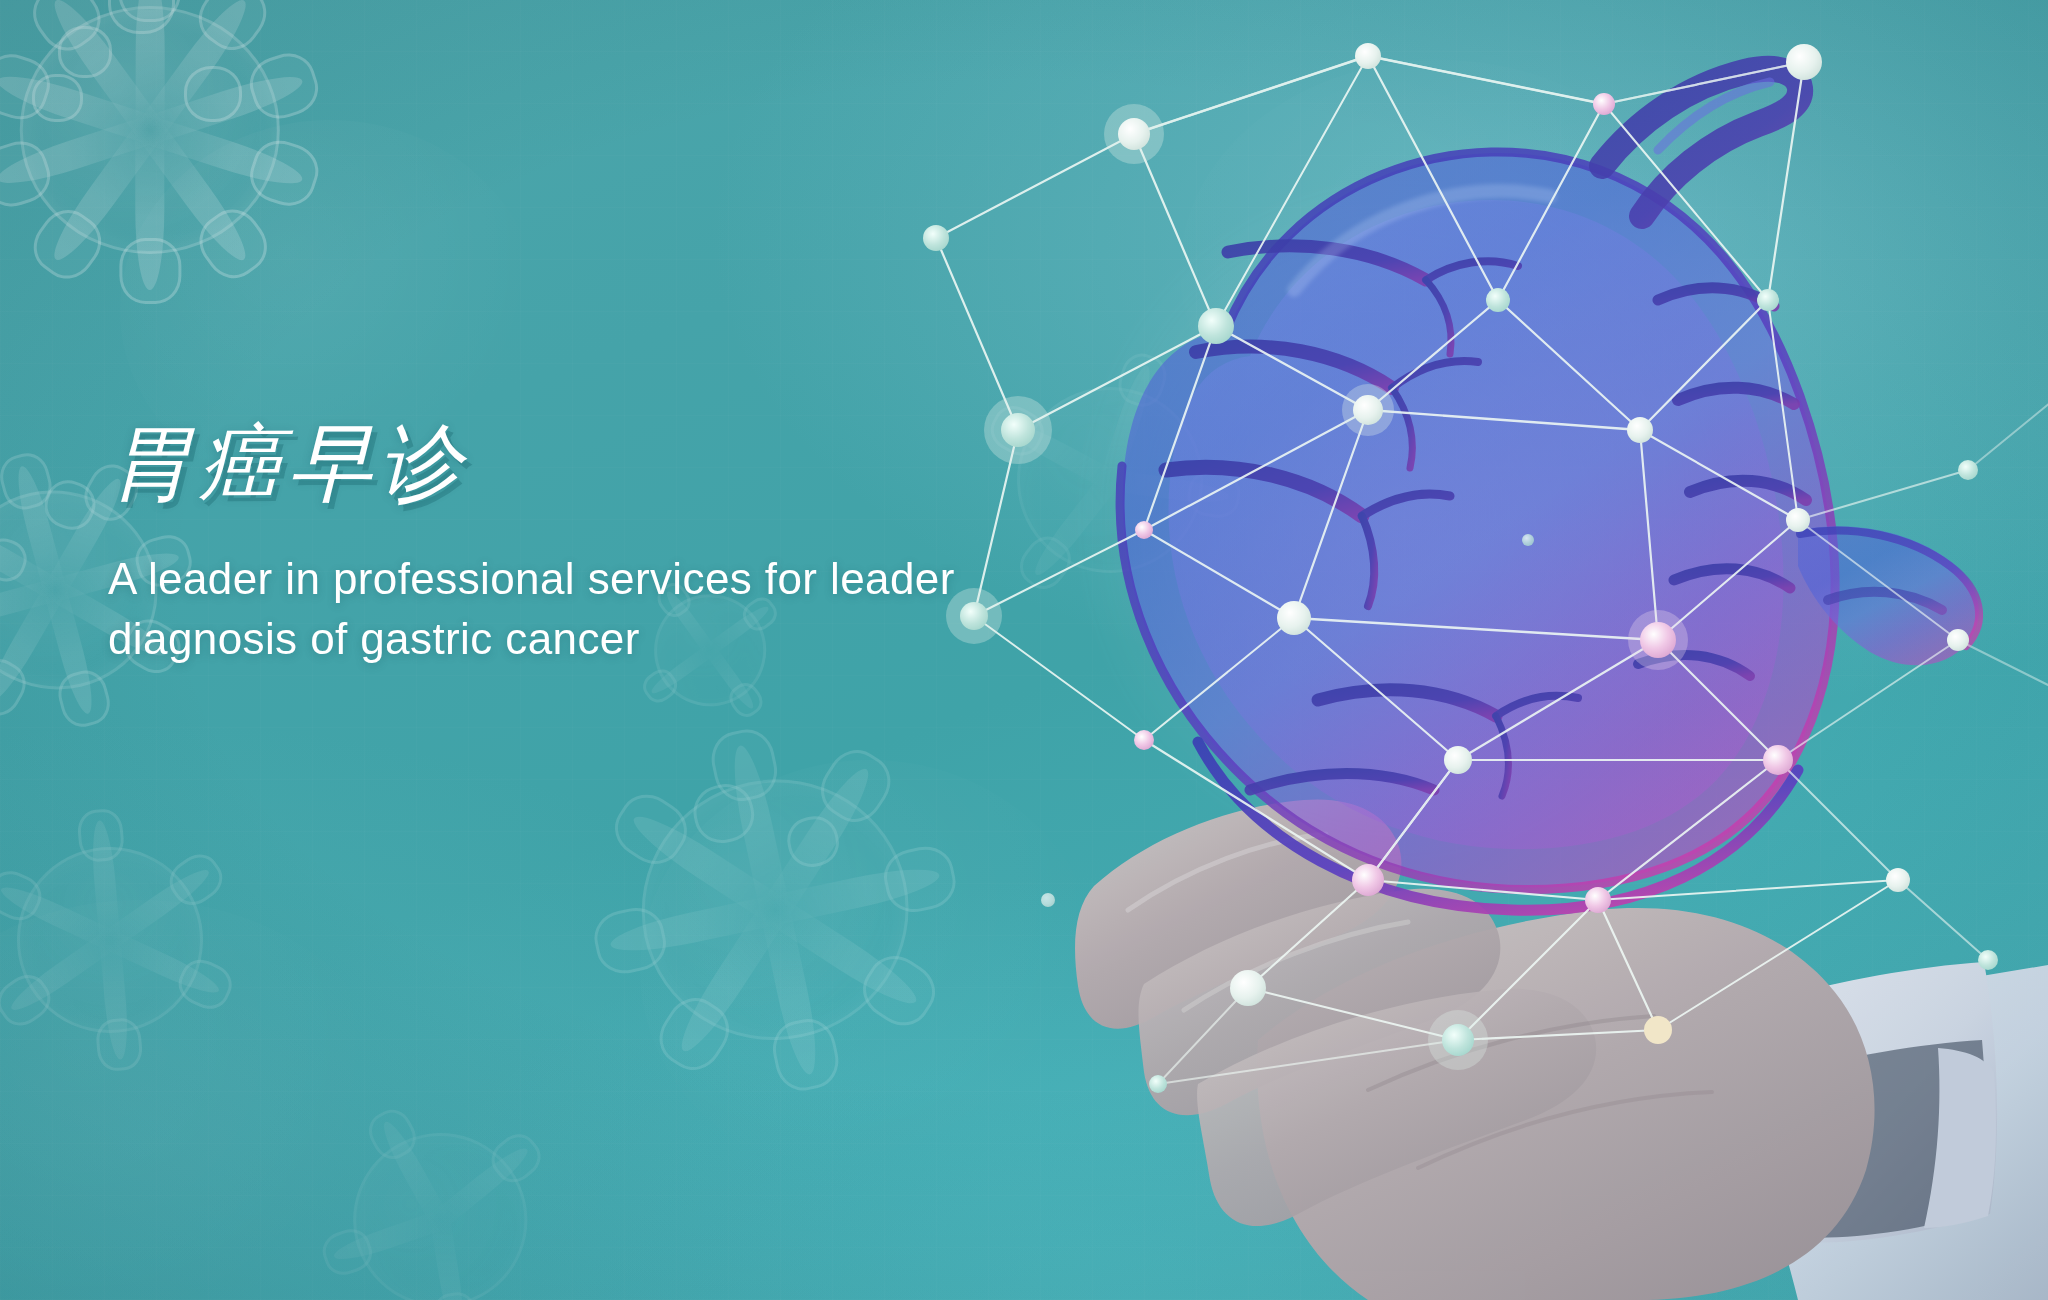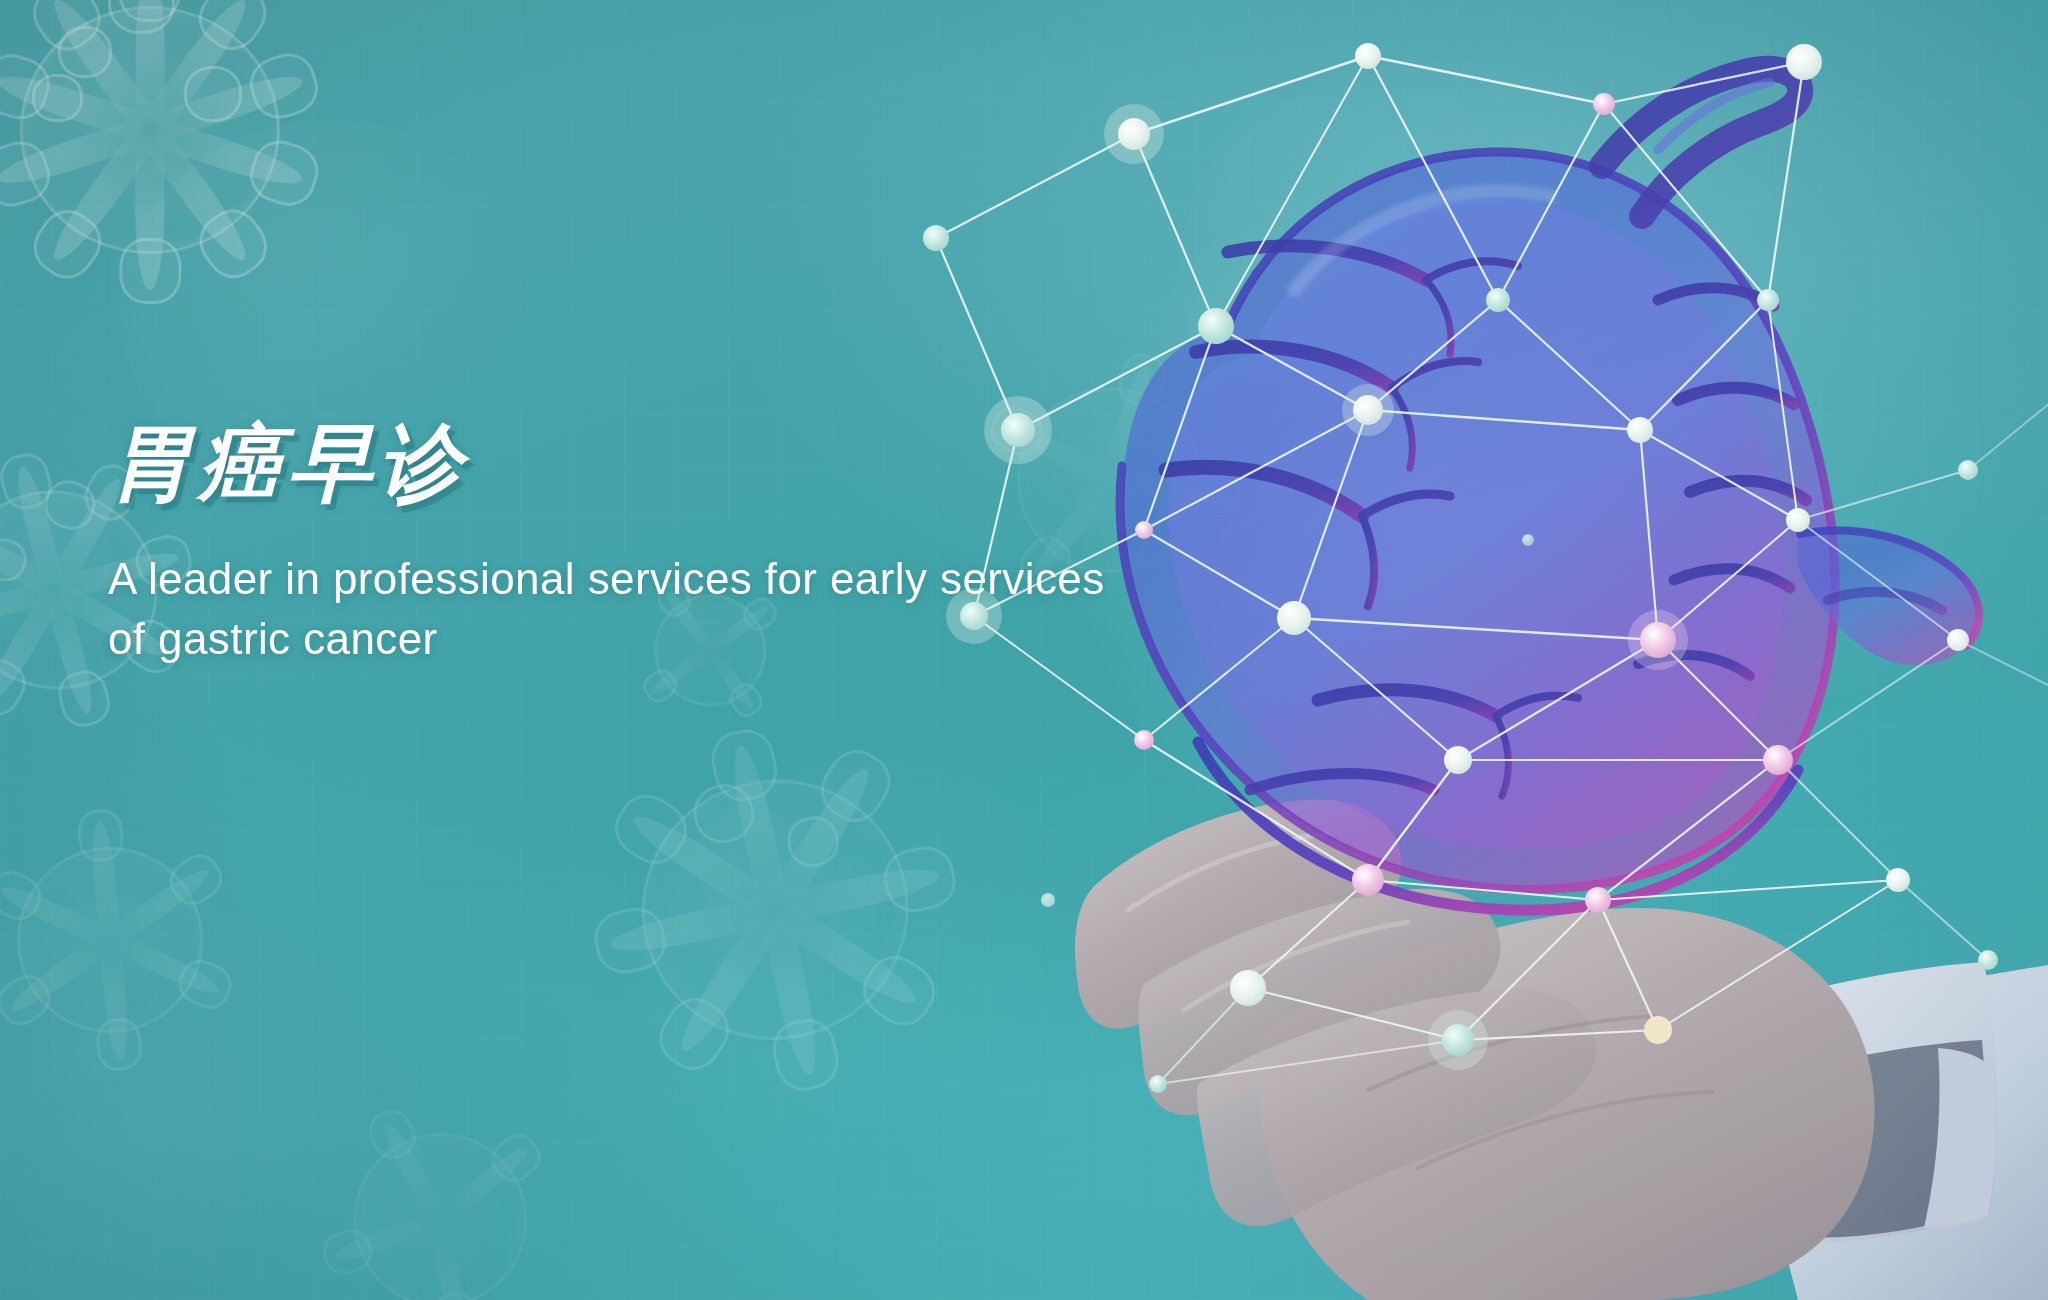--- a/index.html
+++ b/index.html
@@ -64,21 +64,21 @@
   #v6{ left:300px; top:1080px; width:280px; height:280px; opacity:.26; transform:rotate(-24deg); }
   #v7{ left:620px; top:560px; width:180px; height:180px; opacity:.30; transform:rotate(14deg); }
 
   .blob{ position:absolute; border-radius:50%; pointer-events:none;
          background:radial-gradient(circle at 40% 35%, rgba(255,255,255,.12), rgba(255,255,255,0) 70%); }
 
   
   .copy{ position:absolute; left:108px; top:418px; width:1060px; z-index:30; }
 
   .headline{
-    font-size:84px; line-height:1.08; font-weight:700; font-style:italic;
+    font-size:84px; line-height:1.08; font-weight:400; font-style:italic;
     color:#ffffff; letter-spacing:6px; white-space:nowrap;
     text-shadow: 5px 6px 0 rgba(28,108,116,.38), 0 2px 10px rgba(10,70,80,.22);
   }
   .headline .l2{ display:block; margin-top:14px; }
 
   .subtitle{
     margin-top:40px; font-size:44px; line-height:1.36; font-weight:400;
     color:#ffffff; letter-spacing:.4px; max-width:1000px;
     text-shadow:0 2px 8px rgba(14,74,82,.28);
   }
@@ -430,17 +430,17 @@
           <circle cx="630" cy="540" r="6" fill="url(#gNodeTeal)" opacity=".8"></circle>
         </g>
       </g>
     </svg>
   </div>
 
   <div class="copy">
     <div class="headline">
       <span class="l1">胃癌早诊</span>
     </div>
-    <div class="subtitle">A leader in professional services for early services of gastric cancer</div>
+    <div class="subtitle">A leader in professional services for leader diagnosis of gastric cancer</div>
   </div>
 
   <div class="vignette"></div>
 </div>
 
 </body></html>

